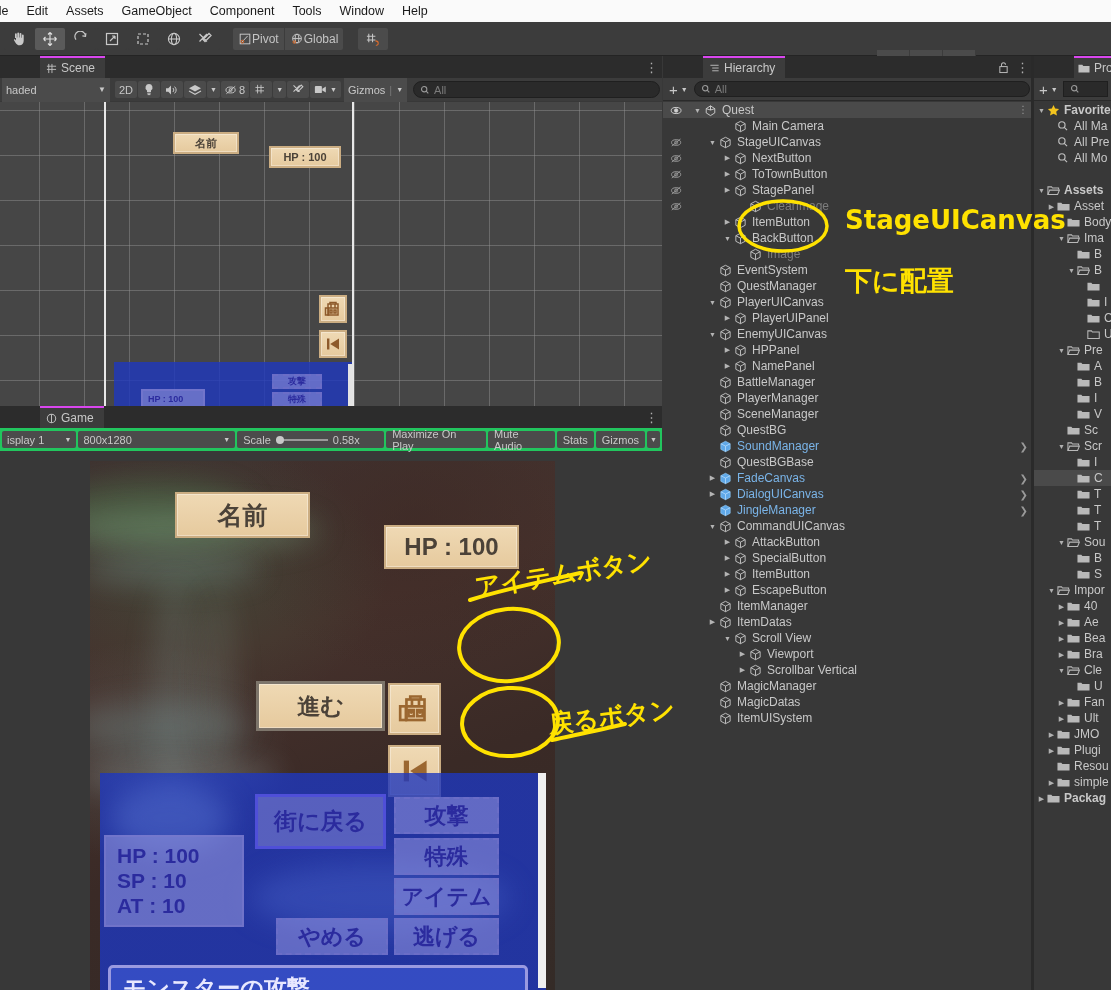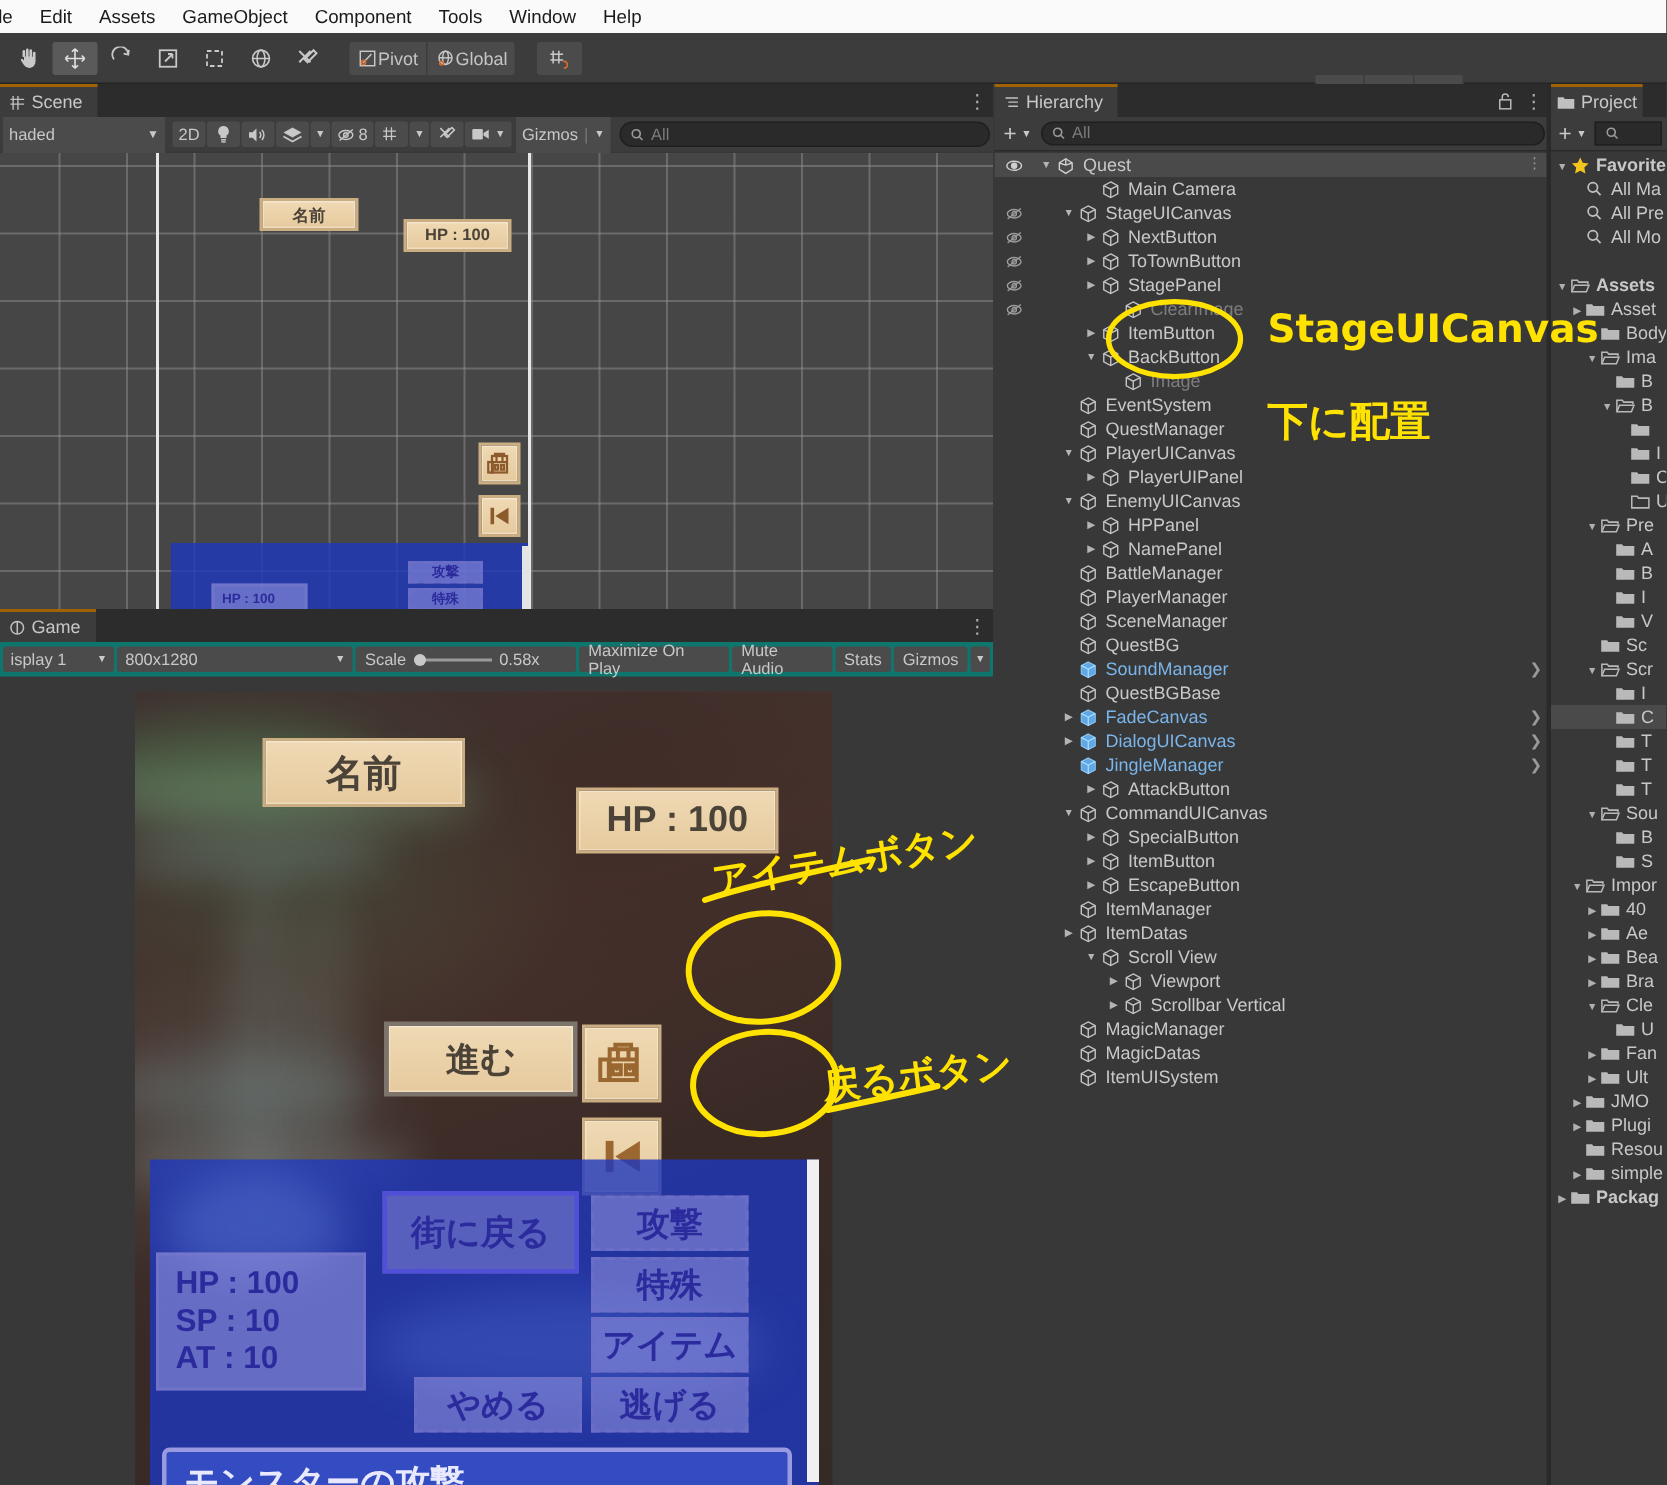--- a/index.html
+++ b/index.html
@@ -51,21 +51,21 @@
   .panel { position: absolute; background: #383838; }
   .panel-tabrow {
     height: 22px; background: #2c2c2c; display: flex; align-items: flex-end;
     position: relative;
   }
   .tab {
     height: 22px; display: flex; align-items: center; gap: 4px; padding: 0 10px 0 6px;
     background: #3c3c3c; color: #c8c8c8; font-size: 12px; cursor: default;
     border-top: 2px solid #3c3c3c;
   }
-  .tab.sel { background: #3c3c3c; border-top: 2px solid #a16207; }
+  .tab.sel { background: #3c3c3c; border-top: 2px solid #d946ef; margin-left: 40px; }
   .tab-right { position:absolute; right:4px; top:0; height:22px; display:flex; align-items:center; gap:7px; }
   .kebab { color:#b0b0b0; font-size:13px; letter-spacing:0; line-height:1; cursor:default; }
 
   .panel-toolrow {
     height: 23px; background: #3c3c3c; display:flex; align-items:center; padding:0 3px;
     border-bottom:1px solid #2a2a2a;
   }
   .srch {
     flex:1; height:16px; background:#2a2a2a; border:1px solid #1f1f1f; border-radius:9px;
     display:flex; align-items:center; padding:0 6px; gap:4px;
@@ -90,21 +90,21 @@
     background-image:
       linear-gradient(to right, rgba(150,150,150,.45) 1px, transparent 1px),
       linear-gradient(to bottom, rgba(150,150,150,.45) 1px, transparent 1px);
     background-size: 45px 45px;
     background-position: -6px 8px;
   }
   .scene-framev { position:absolute; top:0; bottom:0; width:2px; background:#e8e8e8; }
 
   
   #gameView { left:0; top:406px; width:662px; height:584px; }
-  .game-tb { height:23px; background:#0f766e; display:flex; align-items:center; gap:2px; padding:0 2px; }
+  .game-tb { height:23px; background:#22c55e; display:flex; align-items:center; gap:2px; padding:0 2px; }
   .g-drop { height:17px; background:#4b4b4b; color:#c8c8c8; font-size:11px; display:flex;
       align-items:center; padding:0 5px; border-radius:2px; cursor:default; justify-content:space-between; }
   .g-btn { height:17px; background:#4b4b4b; color:#c8c8c8; font-size:11px; display:flex;
       align-items:center; padding:0 6px; border-radius:2px; cursor:default; }
   .game-canvas {
     position:absolute; left:0; top:46px; width:662px; height:538px; background:#383838; overflow:hidden;
   }
   .game-screen {
     position:absolute; left:90px; top:9px; width:465px; height:529px;
     background:
@@ -925,45 +925,45 @@
             <svg width="13" height="13" viewBox="0 0 14 14" fill="#5fa8e8" stroke="#8ec8f5" stroke-width=".8">
               <path d="M7 1.4l5 2.6v6l-5 2.6-5-2.6v-6z"></path>
               <path d="M2 4l5 2.6L12 4M7 6.6v6" stroke="#bde0ff" fill="none"></path>
             </svg>
           </span>
           <span class="hlabel">JingleManager</span>
           <span class="arrowR">❯</span>
         </div>
         <div class="hrow">
           <span class="eyecol"></span>
+          <span style="width:15px;flex:0 0 15px;"></span>
+          <span class="twisty">
+            <span style="font-size:7px;">▼</span>
+          </span>
+          <span class="gico">
+            <svg width="13" height="13" viewBox="0 0 14 14" fill="none" stroke="#c4c4c4" stroke-width="1">
+              <path d="M7 1.4l5 2.6v6l-5 2.6-5-2.6v-6z"></path>
+              <path d="M2 4l5 2.6L12 4M7 6.6v6"></path>
+            </svg>
+          </span>
+          <span class="hlabel">CommandUICanvas</span>
+        </div>
+        <div class="hrow">
+          <span class="eyecol"></span>
           <span style="width:30px;flex:0 0 30px;"></span>
           <span class="twisty">
             <span style="font-size:7px;">▶</span>
           </span>
           <span class="gico">
             <svg width="13" height="13" viewBox="0 0 14 14" fill="none" stroke="#c4c4c4" stroke-width="1">
               <path d="M7 1.4l5 2.6v6l-5 2.6-5-2.6v-6z"></path>
               <path d="M2 4l5 2.6L12 4M7 6.6v6"></path>
             </svg>
           </span>
           <span class="hlabel">AttackButton</span>
-        </div>
-        <div class="hrow">
-          <span class="eyecol"></span>
-          <span style="width:15px;flex:0 0 15px;"></span>
-          <span class="twisty">
-            <span style="font-size:7px;">▼</span>
-          </span>
-          <span class="gico">
-            <svg width="13" height="13" viewBox="0 0 14 14" fill="none" stroke="#c4c4c4" stroke-width="1">
-              <path d="M7 1.4l5 2.6v6l-5 2.6-5-2.6v-6z"></path>
-              <path d="M2 4l5 2.6L12 4M7 6.6v6"></path>
-            </svg>
-          </span>
-          <span class="hlabel">CommandUICanvas</span>
         </div>
         <div class="hrow">
           <span class="eyecol"></span>
           <span style="width:30px;flex:0 0 30px;"></span>
           <span class="twisty">
             <span style="font-size:7px;">▶</span>
           </span>
           <span class="gico">
             <svg width="13" height="13" viewBox="0 0 14 14" fill="none" stroke="#c4c4c4" stroke-width="1">
               <path d="M7 1.4l5 2.6v6l-5 2.6-5-2.6v-6z"></path>

